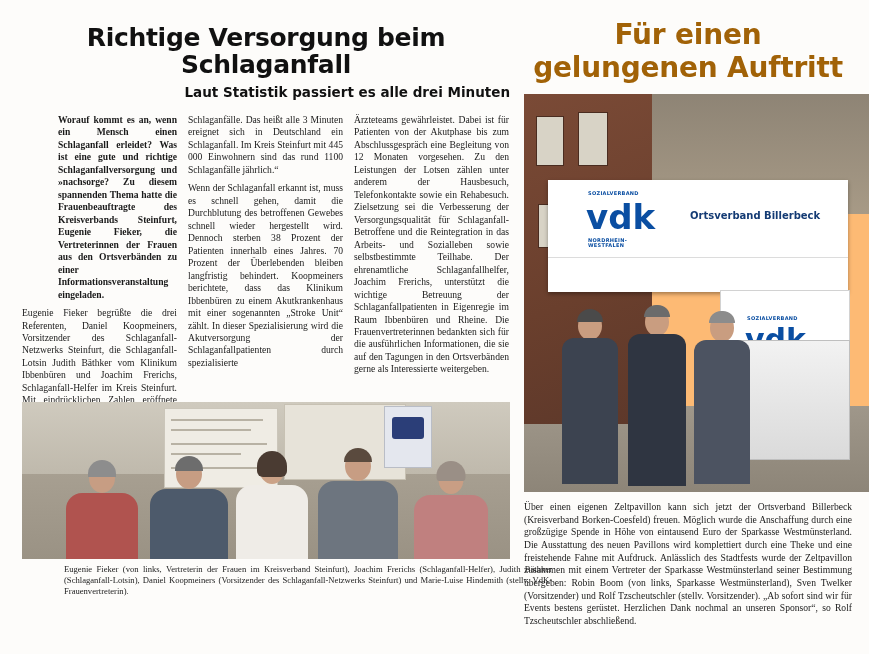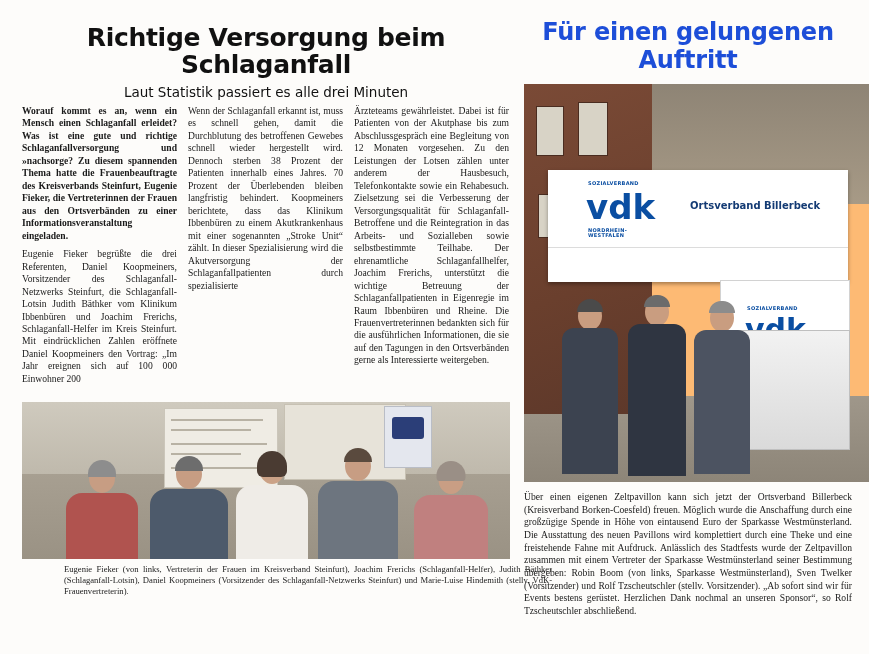--- a/index.html
+++ b/index.html
@@ -33,44 +33,45 @@
     font-weight: bold;
     font-size: 25px;
     line-height: 1.08;
     text-align: center;
     letter-spacing: -0.3px;
     color: #111;
     margin: 0 0 6px 0;
   }
   .subhead {
     font-family: "DejaVu Sans", sans-serif;
-    font-weight: normal;
+    font-weight: bold;
     font-size: 13.5px;
-    text-align: center;
+    text-align: right;
     color: #111;
-    margin: 0 0 5px 0;
+    margin: 0 0 14px 0;
   }
   .cols {
     display: flex;
     gap: 11px;
     align-items: flex-start;
   }
   .col {
     width: 155px;
     font-size: 9.6px;
     line-height: 1.30;
     text-align: justify;
     hyphens: auto;
     -webkit-hyphens: auto;
   }
   .col p {
     margin: 0 0 6px 0;
   }
   .col p.lead {
     font-weight: bold;
+    margin-left: 36px;
   }
   .subsection {
     font-family: "DejaVu Sans", sans-serif;
     font-weight: bold;
     font-size: 12px;
     margin: 7px 0 5px 0;
     text-align: left;
   }
   
   .photo-left {
@@ -161,23 +162,23 @@
   
   .right-article {
     position: absolute;
     left: 524px;
     top: 18px;
     width: 328px;
   }
   .headline-right {
     font-family: "DejaVu Sans", sans-serif;
     font-weight: bold;
-    font-size: 24px;
+    font-size: 28px;
     text-align: center;
-    color: #1d4ed8;
+    color: #a16207;
     margin: 0 0 10px 0;
     letter-spacing: -0.2px;
   }
   .photo-right {
     position: relative;
     width: 392px;
     height: 398px;
     overflow: hidden;
     background: #fdba74;
     padding-left: 28px;
@@ -281,20 +282,21 @@
     <div class="subhead">Laut Statistik passiert es alle drei Minuten</div>
 
     <div class="cols">
 
       <div class="col">
         <p class="lead">Worauf kommt es an, wenn ein Mensch einen Schlaganfall erleidet? Was ist eine gute und richtige Schlaganfallversorgung und »nachsorge? Zu diesem spannenden Thema hatte die Frauenbeauftragte des Kreisverbands Steinfurt, Eugenie Fieker, die Vertreterinnen der Frauen aus den Ortsverbänden zu einer Informationsveranstaltung eingeladen.</p>
         <p>Eugenie Fieker begrüßte die drei Referenten, Daniel Koopmeiners, Vorsitzender des Schlaganfall-Netzwerks Steinfurt, die Schlaganfall-Lotsin Judith Bäthker vom Klinikum Ibbenbüren und Joachim Frerichs, Schlaganfall-Helfer im Kreis Steinfurt. Mit eindrücklichen Zahlen eröffnete Daniel Koopmeiners den Vortrag: „Im Jahr ereignen sich auf 100 000 Einwohner 200</p>
       </div>
 
       <div class="col">
+        <p>Schlaganfälle. Das heißt alle 3 Minuten ereignet sich in Deutschland ein Schlaganfall. Im Kreis Steinfurt mit 445 000 Einwohnern sind das rund 1100 Schlaganfälle jährlich.“</p>
         <p>Wenn der Schlaganfall erkannt ist, muss es schnell gehen, damit die Durchblutung des betroffenen Gewebes schnell wieder hergestellt wird. Dennoch sterben 38 Prozent der Patienten innerhalb eines Jahres. 70 Prozent der Überlebenden bleiben langfristig behindert. Koopmeiners berichtete, dass das Klinikum Ibbenbüren zu einem Akutkrankenhaus mit einer sogenannten „Stroke Unit“ zählt. In dieser Spezialisierung wird die Akutversorgung der Schlaganfallpatienten durch spezialisierte</p>
       </div>
 
       <div class="col">
         <p>Ärzteteams gewährleistet. Dabei ist für Patienten von der Akutphase bis zum Abschlussgespräch eine Begleitung von 12 Monaten vorgesehen. Zu den Leistungen der Lotsen zählen unter anderem der Hausbesuch, Telefonkontakte sowie ein Rehabesuch. Zielsetzung sei die Verbesserung der Versorgungsqualität für Schlaganfall-Betroffene und die Reintegration in das Arbeits- und Sozialleben sowie selbstbestimmte Teilhabe. Der ehrenamtliche Schlaganfallhelfer, Joachim Frerichs, unterstützt die wichtige Betreuung der Schlaganfallpatienten in Eigenregie im Raum Ibbenbüren und Rheine. Die Frauenvertreterinnen bedankten sich für die ausführlichen Informationen, die sie auf den Tagungen in den Ortsverbänden gerne als Interessierte weitergeben.</p>
       </div>
 
     </div>
 
     <div class="photo-left">

